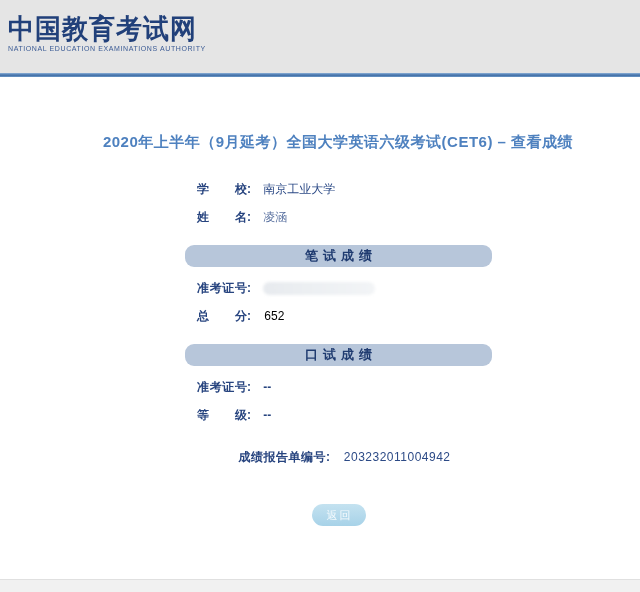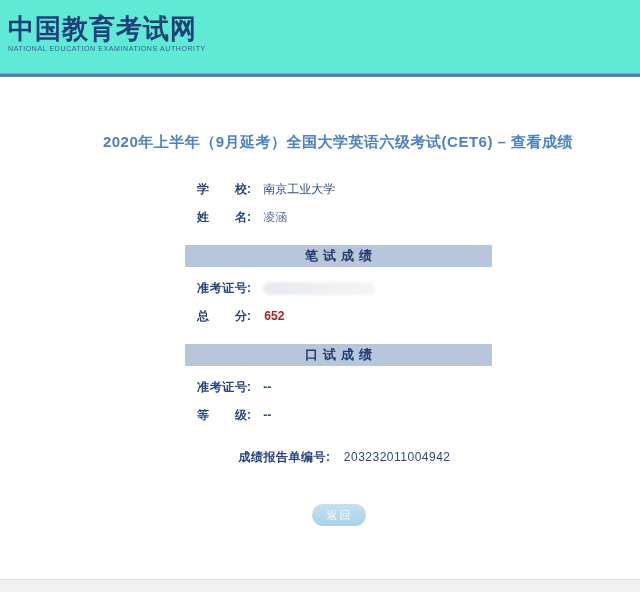--- a/index.html
+++ b/index.html
@@ -1,20 +1,20 @@
 <!DOCTYPE html>
 <html><head>
 <meta charset="utf-8">
 <style>
   * { box-sizing: border-box; margin: 0; padding: 0; }
   html, body { width: 640px; height: 592px; background: #ffffff; overflow: hidden; }
   body { font-family: "Liberation Sans", "DejaVu Sans", sans-serif; position: relative; }
 
   
-  .header { height: 73px; position: relative; background: #5eead4; }
+  .header { height: 73px; position: relative; background: #e5e5e5; }
   .logo { position: absolute; left: 8px; top: 14px; }
   .logo-title {
     font-weight: bold; font-size: 26px; letter-spacing: 1px;
     color: #21407a; line-height: 1.1;
     transform: scaleY(1.05); transform-origin: left top;
   }
   .logo-sub {
     font-size: 7px; color: #3a5a94; letter-spacing: 0.6px; margin-top: 2px;
     white-space: nowrap;
   }
@@ -39,28 +39,28 @@
     display: inline-block; width: 50px; font-weight: bold; color: #27447f;
     text-align: justify; text-align-last: justify; vertical-align: top;
   }
   .lbl2 {
     display: inline-block; width: 62px; color: #3c578f;
     text-align: justify; text-align-last: justify; vertical-align: top;
   }
   .colon { font-weight: bold; color: #27447f; }
   .val { margin-left: 9px; color: #2c4a86; }
   .val.strong { font-weight: bold; color: #27447f; }
-  .val.red { font-weight: bold; color: #b91c1c; margin-left: 10px; }
+  .val.red { font-weight: normal; color: #000000; margin-left: 10px; }
   .val.blurred-name { filter: blur(0.7px); opacity: 0.8; }
 
   .section-bar {
     height: 22px; line-height: 22px; background: #b7c6da;
     text-align: center; font-weight: bold; font-size: 13px;
     color: #1f3b70; letter-spacing: 5px; text-indent: 5px;
-    margin: 20px 0 14px 0; border-radius: 1px;
+    margin: 20px 0 14px 0; border-radius: 9px;
   }
   .smudge {
     display: inline-block; width: 112px; height: 13px; margin-left: 9px;
     background: linear-gradient(90deg, #e7eaee, #eceff2 40%, #f2f4f6);
     border-radius: 7px; filter: blur(1.5px); vertical-align: middle;
   }
 
   .report-row { padding-left: 12px; margin-top: 26px; font-size: 12px; white-space: nowrap; text-align: center; }
   .report-row .rl { font-weight: bold; color: #27447f; letter-spacing: 0.5px; }
   .report-row .rv { margin-left: 10px; color: #2c4a86; letter-spacing: 0.5px; }

